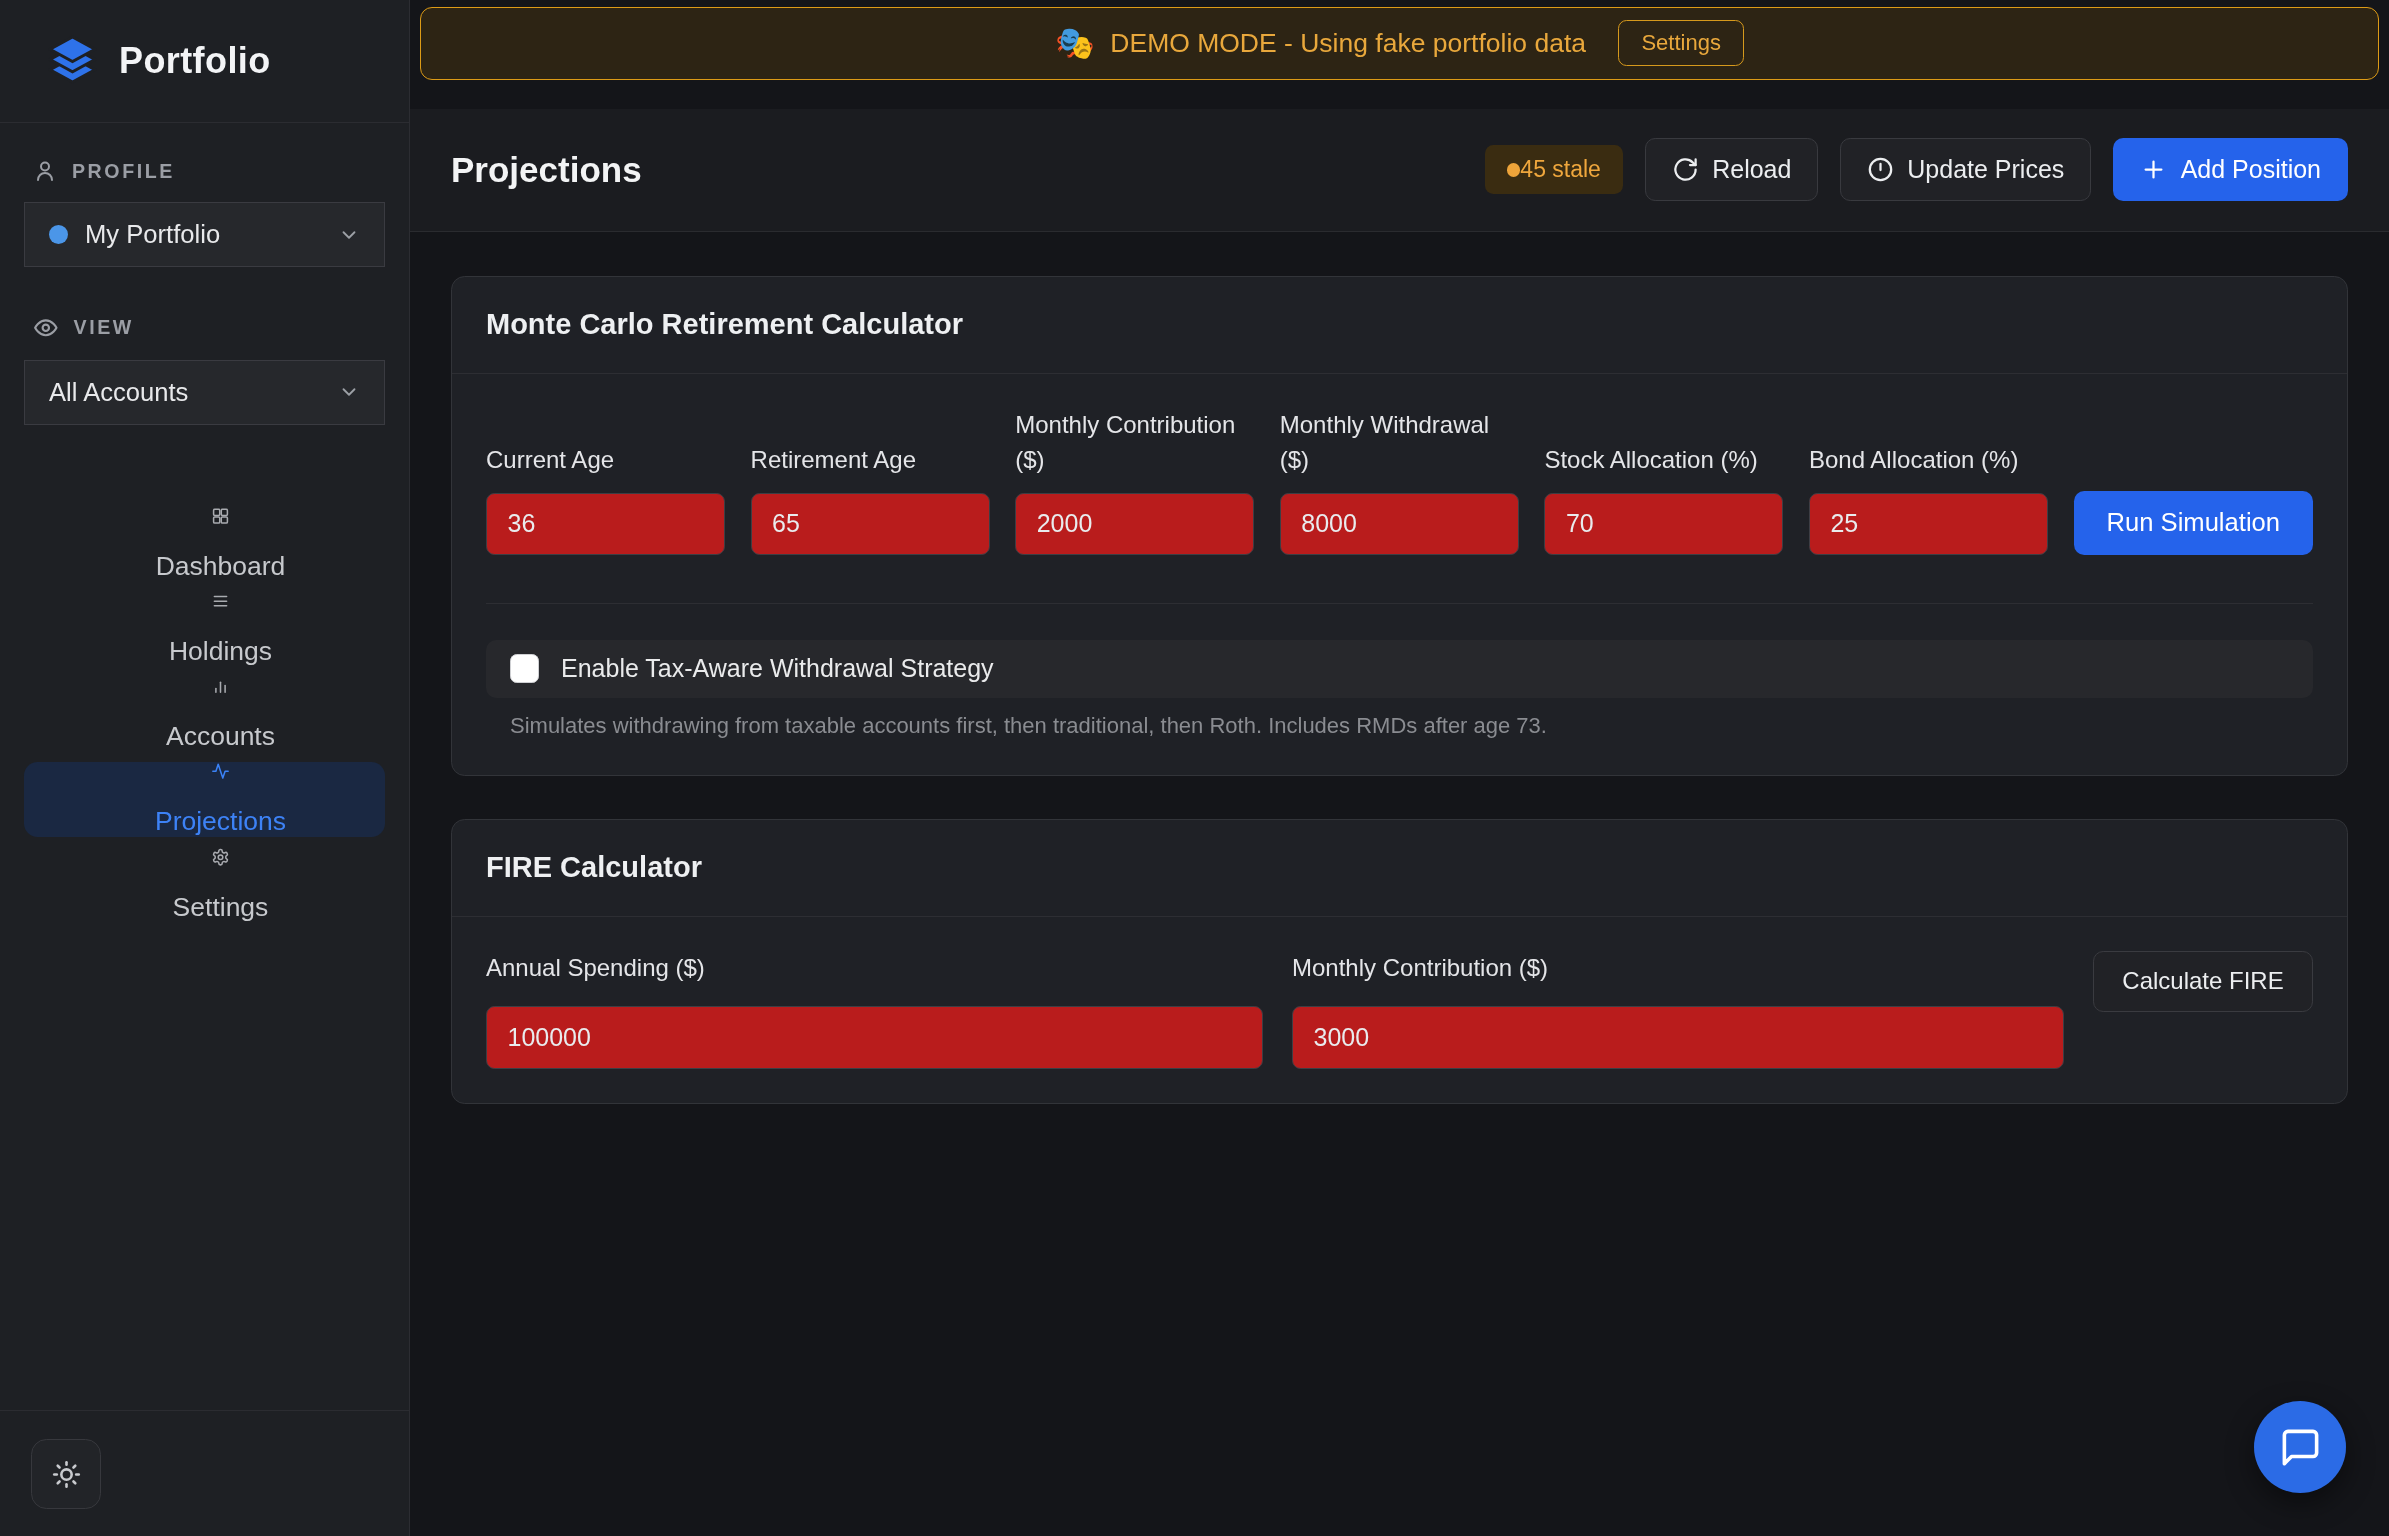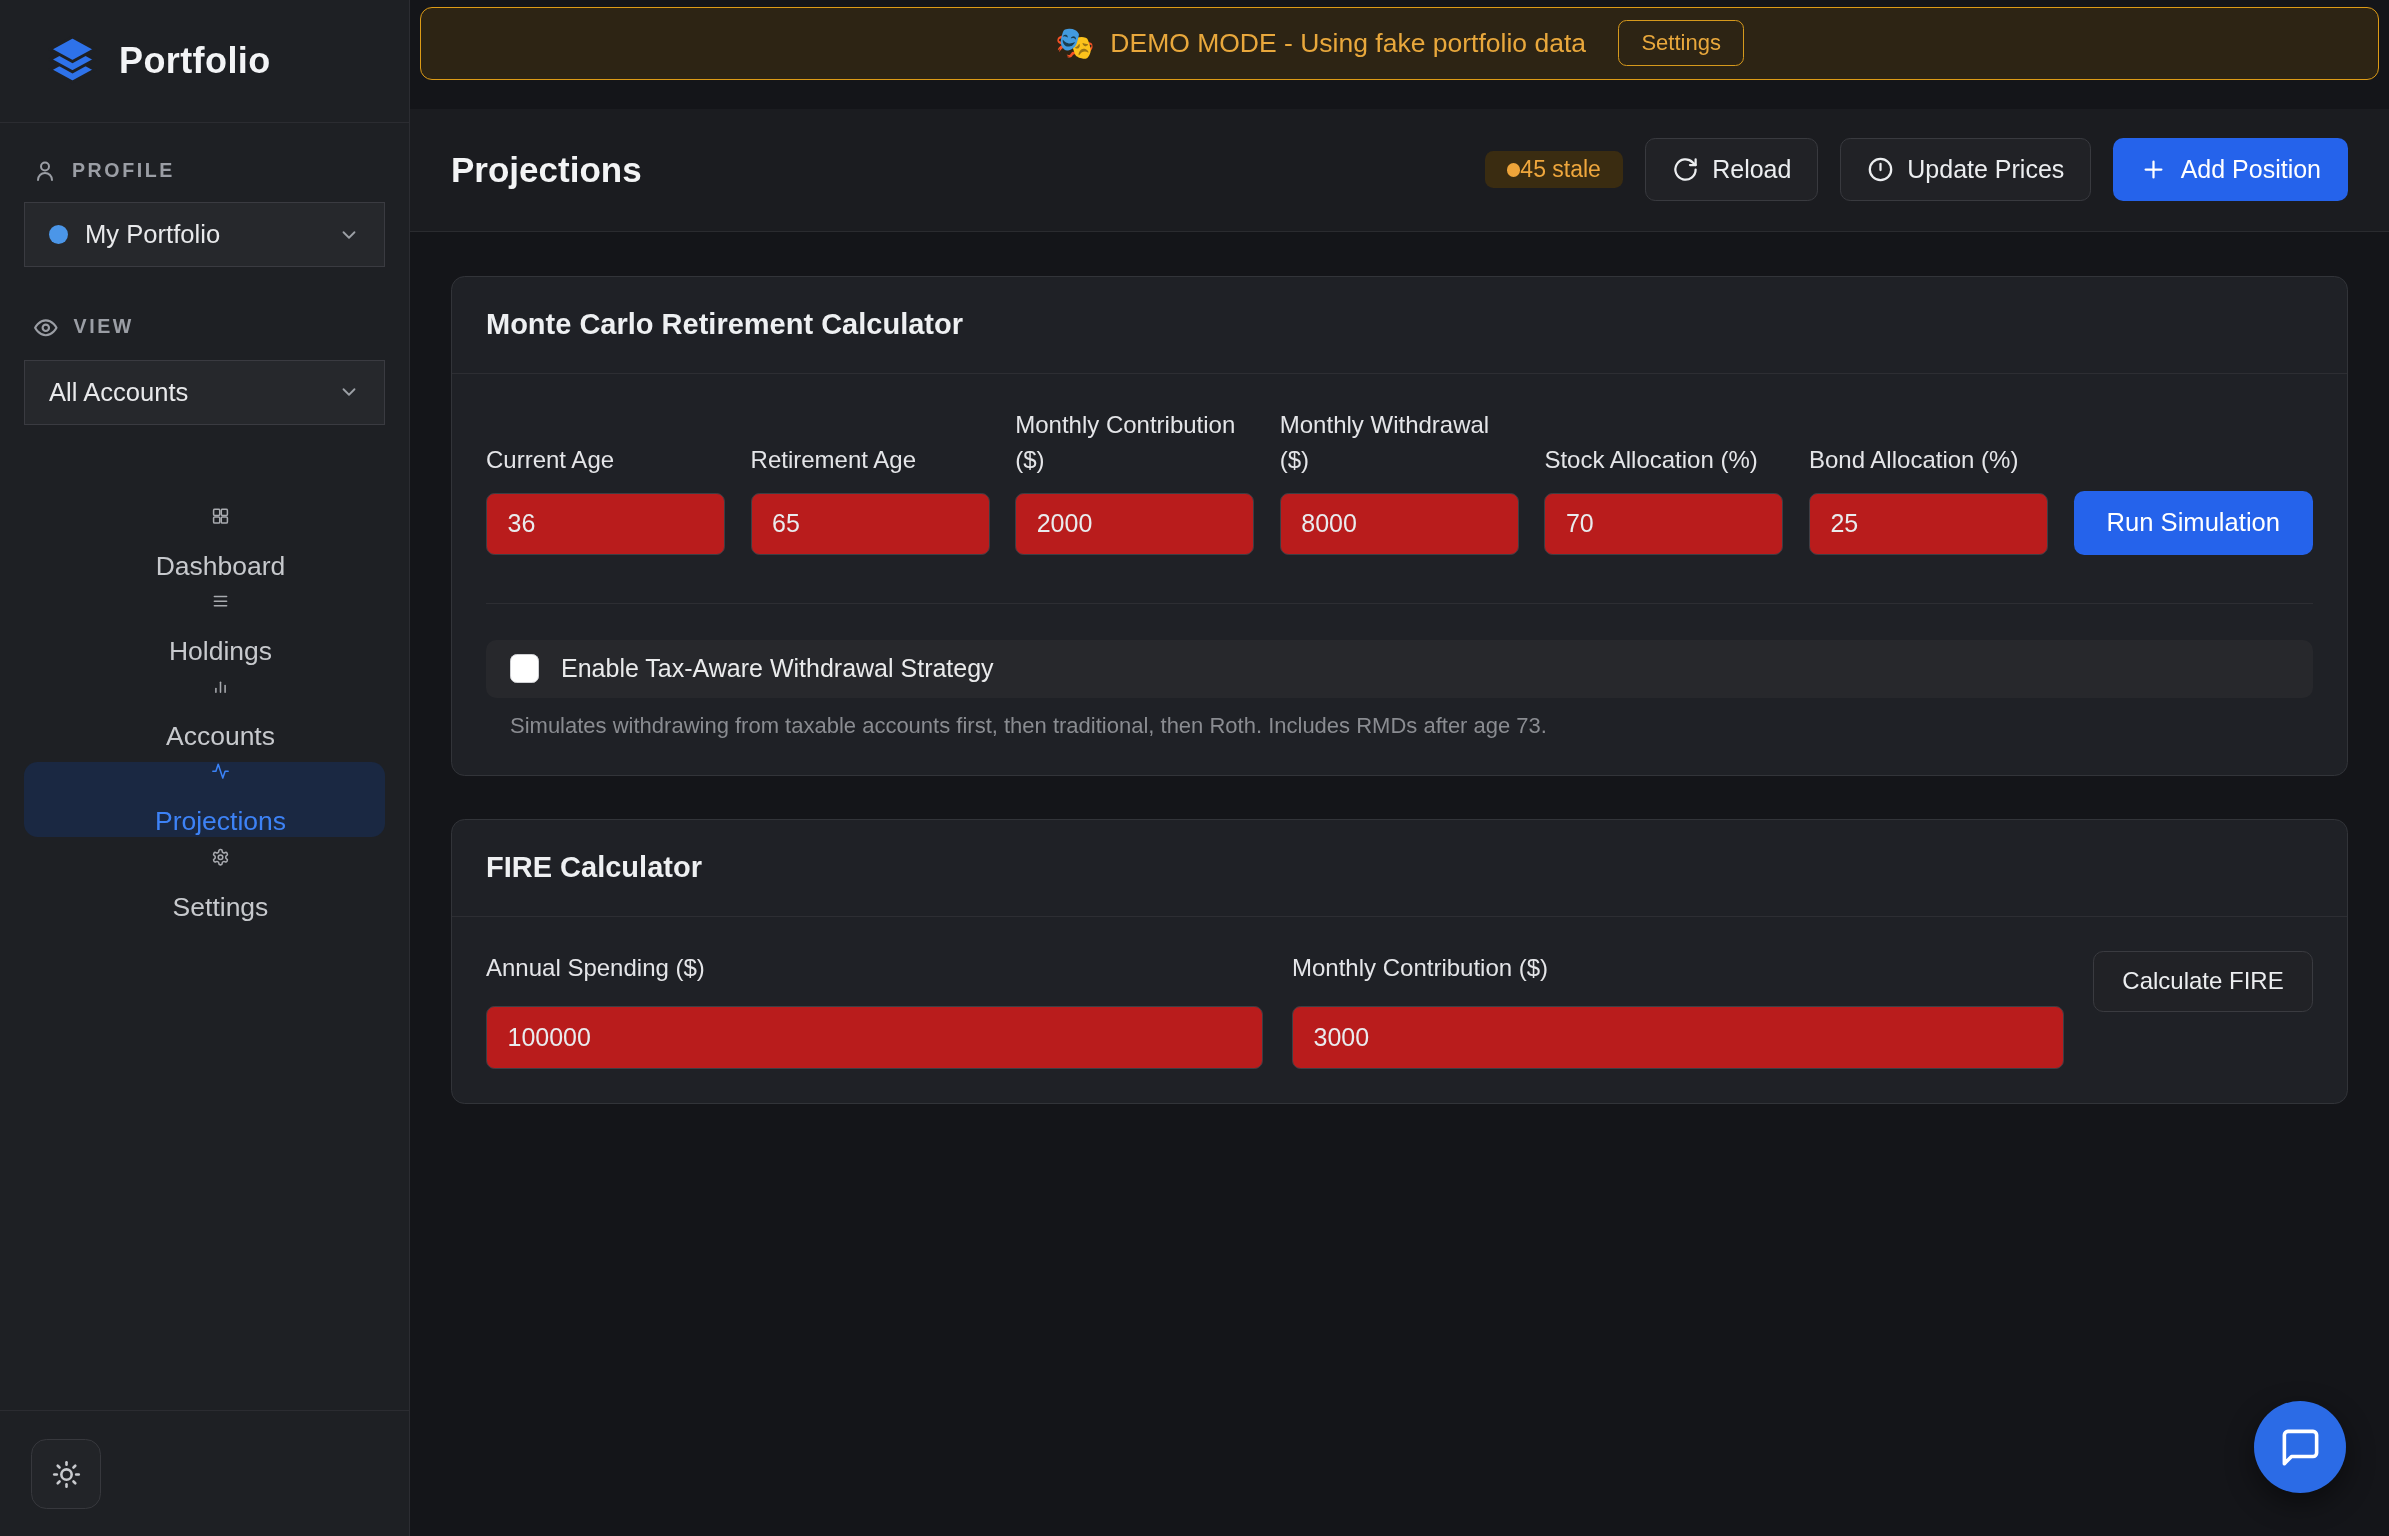--- a/index.html
+++ b/index.html
@@ -4,42 +4,42 @@
 <style>
   * { margin:0; padding:0; box-sizing:border-box; }
   html,body { width:2389px; height:1536px; background:#131418; font-family:"Liberation Sans", sans-serif; overflow:hidden; }
   .app { display:flex; width:2389px; height:1536px; }
 
   
   .sidebar { width:410px; min-width:410px; height:100%; background:#1e2024; border-right:0.9px solid #2c2d32; display:flex; flex-direction:column; }
   .sb-header { height:123px; min-height:123px; display:flex; align-items:center; gap:22px; padding-left:48px; border-bottom:0.9px solid #2b2c31; }
   .brand { font-size:36px; font-weight:700; color:#f3f4f6; letter-spacing:0.4px; }
   .sb-body { flex:1; padding:31px 24px 0 24px; display:flex; flex-direction:column; }
-  .section-label { display:flex; align-items:flex-start; gap:15.4px; color:#9b9ea5; font-size:19.6px; font-weight:700; letter-spacing:2.6px; margin:5.1px 0 19px 8.5px; }
+  .section-label { display:flex; align-items:center; gap:15.4px; color:#9b9ea5; font-size:19.6px; font-weight:700; letter-spacing:2.6px; margin:5.1px 0 19px 8.5px; }
   .select { height:65px; background:#26282c; border:0.9px solid #3a3b41; border-radius:0; display:flex; align-items:center; gap:17px; padding:0 24px; font-size:25.6px; color:#e8e9eb; margin-bottom:43px; cursor:pointer; }
   .select .grow { flex:1; }
   .dot { width:19px; height:19px; border-radius:50%; background:#4b96e8; }
   .nav { margin-top:39px; display:flex; flex-direction:column; gap:10.2px; }
   .nav-item { height:75px; border-radius:13.7px; display:flex; align-items:center; gap:25.6px; padding-left:32px; font-size:26.5px; color:#c7c9cd; cursor:pointer;flex-direction:column; }
   .nav-item svg { stroke:#a9abb0; }
   .nav-item.active { background:#1a2842; color:#3d82f6; }
   .nav-item.active svg { stroke:#3b82f6; }
   .sb-footer { margin-top:auto; border-top:0.9px solid #2b2c31; height:126px; min-height:126px; padding:28px 0 0 31px; }
   .theme-btn { width:70px; height:70px; border-radius:15.4px; border:0.9px solid #37383d; background:#222428; display:flex; align-items:center; justify-content:center; cursor:pointer; }
 
   
   .main { flex:1; display:flex; flex-direction:column; background:#141519; position:relative; }
   .banner { margin:6.8px 10.2px 0 10.2px; height:73px; border:1.7px solid #dd9b16; border-radius:12px; background:#2d2414; display:flex; align-items:center; justify-content:center; gap:15.4px; color:#e9a83c; font-size:26.5px; }
   .banner .emoji { font-size:32px; }
   .banner-settings { height:46px; padding:0 22px; border:1.7px solid #d6991c; border-radius:8.5px; color:#e9a83c; font-size:22px; background:transparent; margin-left:17px; cursor:pointer; font-family:inherit; }
 
   .page-header { margin-top:29px; height:123px; min-height:123px; background:#1b1c20; border-bottom:0.9px solid #2a2b2f; display:flex; align-items:center; padding:0 41px; }
   .page-title { font-size:35px; font-weight:700; color:#f3f4f5; }
   .header-actions { margin-left:auto; display:flex; align-items:center; gap:22px; }
-  .stale { height:37px; padding:0 22px; border-radius:8.5px; background:#3a2c11; color:#efa73d; font-size:23px; display:flex; align-items:center; gap:0; }
+  .stale { height:49px; padding:0 22px; border-radius:8.5px; background:#3a2c11; color:#efa73d; font-size:23px; display:flex; align-items:center; gap:0; }
   .stale-dot { width:13.7px; height:13.7px; border-radius:50%; background:#eda43a; }
   .btn-ghost { height:63px; padding:0 25.6px; background:#212226; border:0.9px solid #393a3f; border-radius:10.2px; color:#eceef0; font-size:25px; display:flex; align-items:center; gap:13.7px; cursor:pointer; font-family:Liberation Sans, sans-serif; white-space:nowrap; }
   .btn-primary { height:63px; padding:0 27px; background:#2563eb; border:none; border-radius:10.2px; color:#ffffff; font-size:25px; font-weight:500; display:flex; align-items:center; gap:13.7px; cursor:pointer; font-family:inherit; white-space:nowrap; }
 
   .content { padding:44px 41px 0 41px; flex:1; }
   .card { background:#1f2126; border:0.9px solid #323439; border-radius:13.7px; }
   .card + .card { margin-top:43px; }
   .card-header { height:97px; display:flex; align-items:center; padding:0 34px; border-bottom:0.9px solid #2d2e33; }
   .card-title { font-size:29px; font-weight:700; color:#eef0f2; }
   .card-body { padding:34px; }

